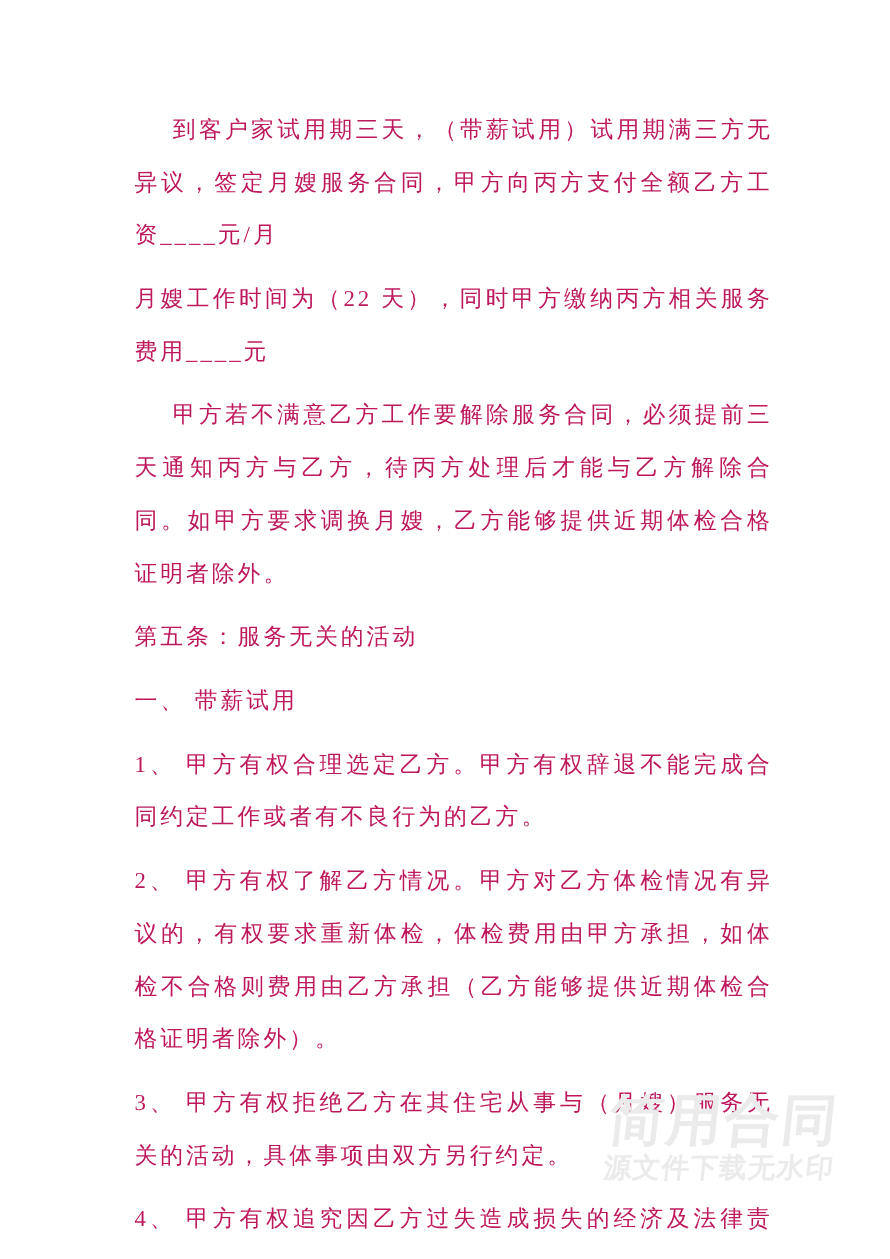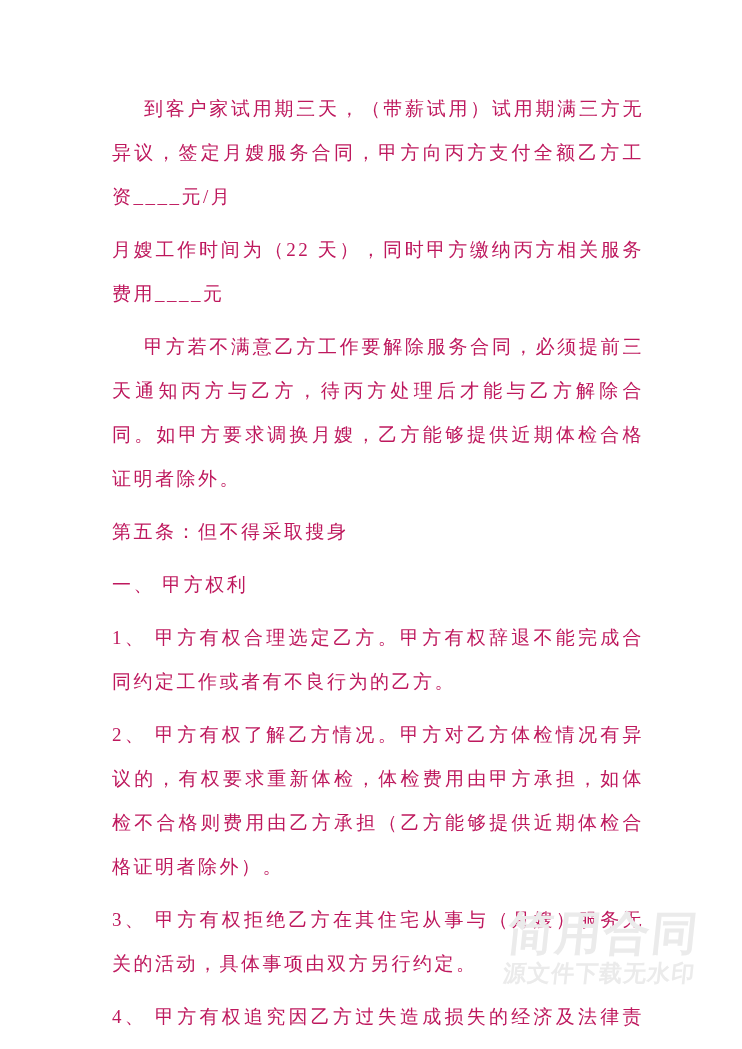--- a/index.html
+++ b/index.html
@@ -58,22 +58,22 @@
 </style>
 </head>
 <body>
 
 <div class="page">
 
   <div class="content">
     <p class="indent">到客户家试用期三天，（带薪试用）试用期满三方无异议，签定月嫂服务合同，甲方向丙方支付全额乙方工资____元/月</p>
     <p>月嫂工作时间为（22 天），同时甲方缴纳丙方相关服务费用____元</p>
     <p class="indent">甲方若不满意乙方工作要解除服务合同，必须提前三天通知丙方与乙方，待丙方处理后才能与乙方解除合同。如甲方要求调换月嫂，乙方能够提供近期体检合格证明者除外。</p>
-    <p>第五条：但不得采取搜身</p>
-    <p>一、 甲方权利</p>
+    <p>第五条：服务无关的活动</p>
+    <p>一、 带薪试用</p>
     <p>1、 甲方有权合理选定乙方。甲方有权辞退不能完成合同约定工作或者有不良行为的乙方。</p>
     <p>2、 甲方有权了解乙方情况。甲方对乙方体检情况有异议的，有权要求重新体检，体检费用由甲方承担，如体检不合格则费用由乙方承担（乙方能够提供近期体检合格证明者除外）。</p>
     <p>3、 甲方有权拒绝乙方在其住宅从事与（月嫂）服务无关的活动，具体事项由双方另行约定。</p>
     <p>4、 甲方有权追究因乙方过失造成损失的经济及法律责任，有权要求经济赔偿。但不得采取搜身，扣押钱物或采取殴打、威逼等侵权方式处理。</p>
   </div>
 
   <div class="watermark">
     <div class="wm-title">简用合同</div>
     <div class="wm-subtitle">源文件下载无水印</div>
   </div>

